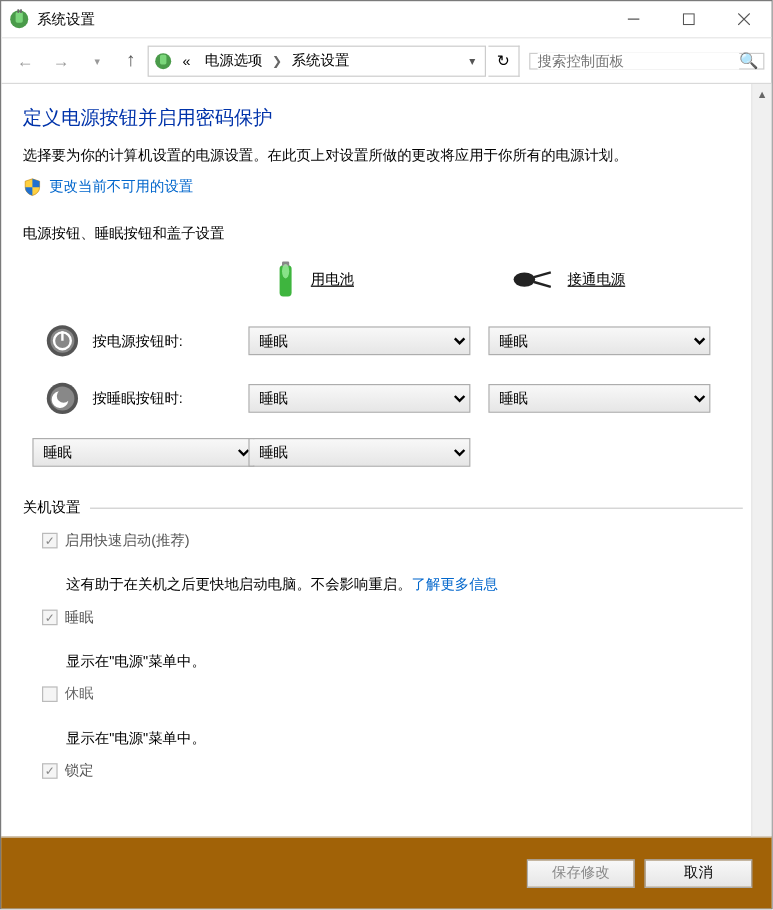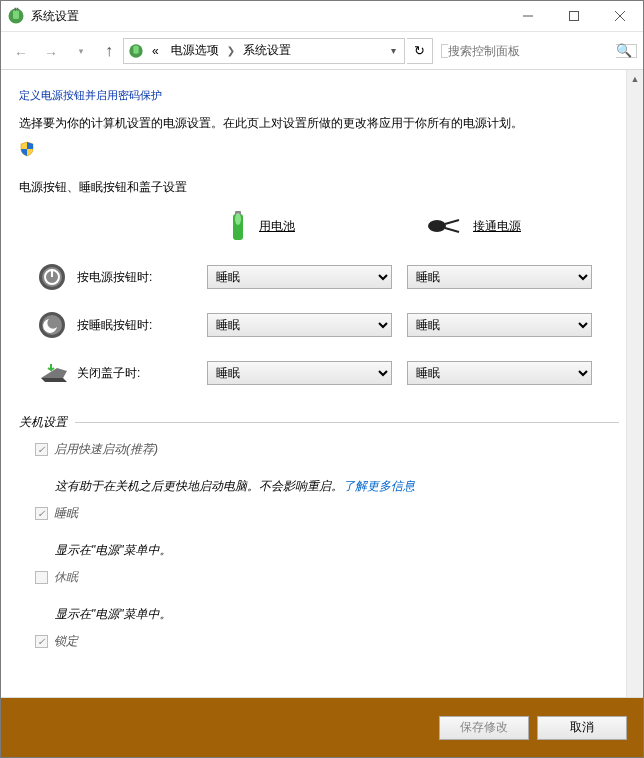--- a/index.html
+++ b/index.html
@@ -19,34 +19,34 @@
   .addr-box .addr-icon { width: 16px; height: 16px; flex-shrink:0;}
   .addr-box .crumb { padding: 2px 4px; cursor: pointer; white-space:nowrap;}
   .addr-box .sep { color: #666; font-size:10px;}
   .addr-box .addr-drop { margin-left:auto; color:#555; font-size:10px; padding:0 4px; cursor:pointer;}
   .refresh-btn { width:26px; height:26px; border:1px solid #ccc; border-left:none; display:flex; align-items:center; justify-content:center; font-size:13px; cursor:pointer;}
   .search-box { width: 196px; height: 14px; border: 1px solid #ccc; margin-left: 6px; display: flex; align-items: center; padding: 0 6px; }
   .search-box input { flex: 1; border: none; outline: none; font-size: 12px; color: #888; }
   .search-box .sicon { width:14px; color:#999; font-size:13px;}
 
   .content { flex: 1; overflow-y: auto; padding: 18px 24px 18px 18px; position:relative;}
-  .heading { color: #0033aa; font-size: 11px; margin-bottom: 10px; font-weight:400;}
+  .heading { color: #0033aa; font-size: 16px; margin-bottom: 10px; font-weight:400;}
   .desc { font-size: 12px; color: #000; line-height: 1.7; margin-bottom: 8px; }
   .shield-link { display: flex; align-items: center; gap: 6px; font-size: 12px; margin-bottom: 22px; }
   .shield-link a { color: #0066cc; text-decoration: none; cursor: pointer; }
   .section-label { font-size: 12px; color: #000; margin-bottom: 12px; border-bottom:none;}
 
   .power-grid { display: grid; grid-template-columns: 180px 200px 200px; row-gap: 18px; align-items: center; margin-bottom: 26px; margin-left:8px;}
   .power-grid .hdr { display: flex; align-items: center; gap: 8px; font-size: 12px; }
   .power-grid .hdr.col2 { justify-content:flex-start; padding-left:18px;text-decoration:underline;}
   .power-grid .rowlabel { display: flex; align-items: center; gap: 10px; font-size: 12px; padding-left:10px;text-align:center;}
   .power-grid .rowlabel .ic { width: 30px; height: 30px; display:flex; align-items:center; justify-content:center; flex-shrink:0;}
   .power-grid select { width: 185px; height: 24px; border: 1px solid #adadad; background: linear-gradient(#f8f8f8,#e6e6e6); font-size: 12px; padding: 0 4px; }
   .shutdown-legend { font-size: 12px; color: #000; }
-  .shutdown-fieldset { border: none; border-top: 1px solid #ccc; padding-top: 10px; font-style: italic; }
+  .shutdown-fieldset { border: none; border-top: 1px solid #ccc; padding-top: 10px; }
   .shutdown-fieldset legend { padding-right: 8px; font-size:12px;}
   .chk-row { margin-left: 16px; margin-bottom: 10px; }
   .chk-row label { font-size: 12px; display: flex; align-items: center; gap: 6px; color:#666;}
   .chk-row label.checked { color:#555;}
   .chk-row .chk { width: 13px; height: 13px; border: 1px solid #bbb; display: inline-flex; align-items: center; justify-content: center; font-size: 10px; color: #888; background:#f5f5f5;}
   .chk-row .sub { font-size: 12px; margin-left: 20px; margin-top: 20px; color: #000; }
   .chk-row .sub a { color: #0066cc; text-decoration: none; cursor:pointer;}
 
   .bottom-bar { height: 60px; display:flex; align-items:center; justify-content:flex-end; gap:8px; padding: 0 16px; background:#a16207; border-top:1px solid #ddd;}
   .bottom-bar button { width: 90px; height: 24px; font-size:12px; border:1px solid #adadad; background: linear-gradient(#f8f8f8,#e6e6e6); cursor:pointer;}
@@ -111,20 +111,21 @@
 
   <div class="content">
     <div class="heading">定义电源按钮并启用密码保护</div>
     <div class="desc">选择要为你的计算机设置的电源设置。在此页上对设置所做的更改将应用于你所有的电源计划。</div>
     <div class="shield-link">
       <svg width="16" height="16">
           <path d="M8 1 L14 3 L14 8 Q14 13 8 15 Q2 13 2 8 L2 3 Z" fill="#ffd040" stroke="#c08000" stroke-width="0.5"></path>
           <path d="M8 1 L14 3 L14 8 L8 8 Z" fill="#2070d0"></path>
           <path d="M8 8 L8 15 Q2 13 2 8 Z" fill="#2070d0"></path>
         </svg>
+      <a>更改当前不可用的设置</a>
     </div>
 
     <div class="section-label">电源按钮、睡眠按钮和盖子设置</div>
 
     <div class="power-grid">
       <div></div>
       <div class="hdr col2">
         <svg width="26" height="36">
             <rect x="8" y="6" width="10" height="26" rx="3" fill="#3eb53e"></rect>
             <rect x="10" y="3" width="6" height="4" rx="1" fill="#888"></rect>
@@ -161,30 +162,20 @@
               <circle cx="15" cy="15" r="13" fill="#555"></circle>
               <circle cx="15" cy="15" r="10" fill="#888"></circle>
               <path d="M12 9 A7 7 0 1 0 20 17 A5 5 0 0 1 12 9 Z" fill="#fff"></path>
             </svg>
           </span>
         <span>按睡眠按钮时:</span>
       </div>
       <select><option>睡眠</option></select>
       <select><option>睡眠</option></select>
 
-      <div class="rowlabel">
-        <span class="ic">
-            <svg width="32" height="26">
-              <path d="M4 18 L26 18 L30 22 L8 22 Z" fill="#444"></path>
-              <path d="M4 18 L20 8 L30 11 L26 18 Z" fill="#777"></path>
-              <path d="M14 4 L14 10 L11 8 M14 10 L17 8" stroke="#3eb53e" stroke-width="2" fill="none"></path>
-            </svg>
-          </span>
-        <span>关闭盖子时:</span>
-      </div>
       <select><option>睡眠</option></select>
       <select><option>睡眠</option></select>
     </div>
 
     <fieldset class="shutdown-fieldset">
       <legend class="shutdown-legend">关机设置</legend>
 
       <div class="chk-row">
         <label class="checked">
             <span class="chk">✓</span>

